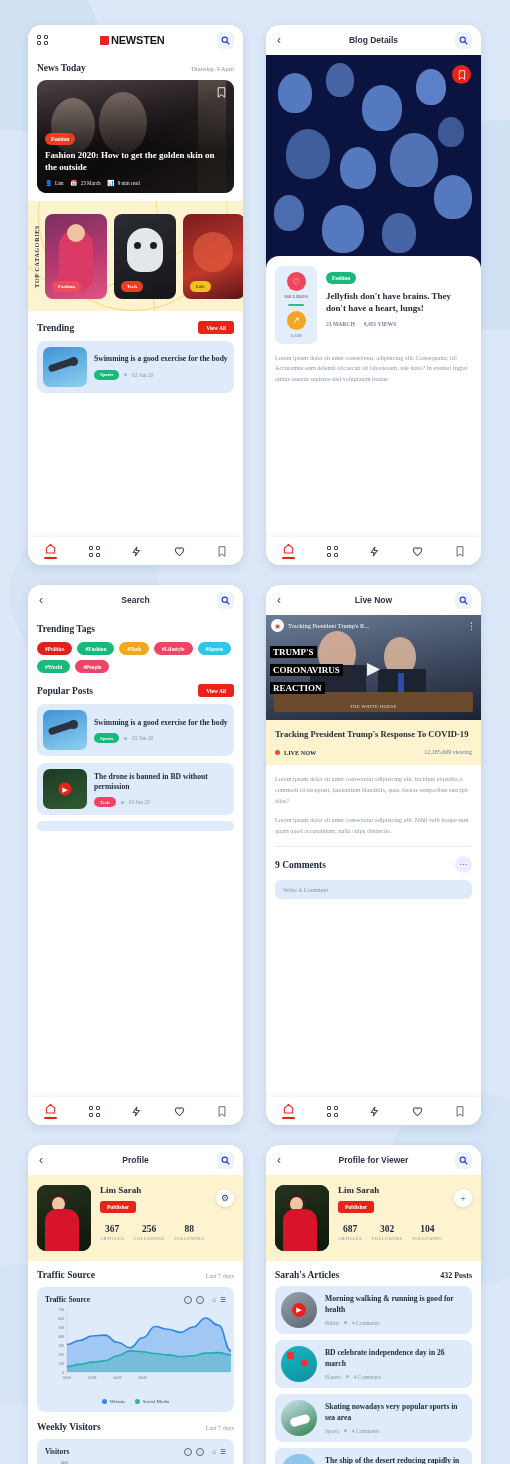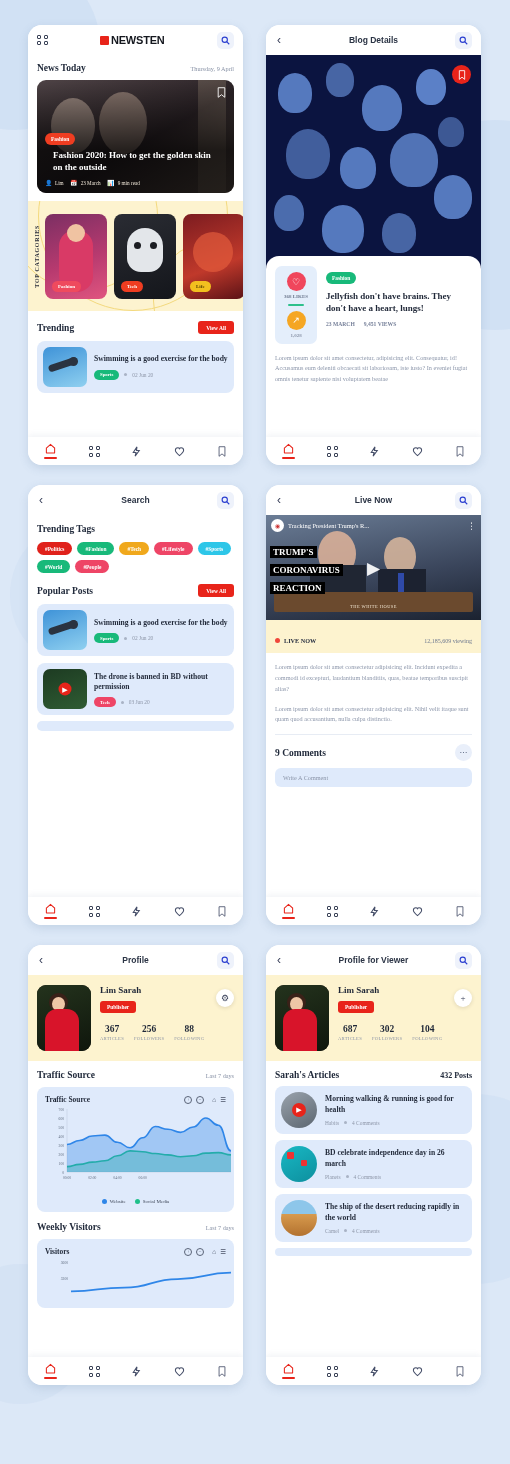--- a/index.html
+++ b/index.html
@@ -10,21 +10,21 @@
     position: relative; overflow: hidden;
   }
   .bg-blob { position: absolute; border-radius: 50%; background: #cfdff3; opacity: .85; }
   .grid {
     position: relative; display: grid;
     grid-template-columns: 215px 215px;
     column-gap: 23px; row-gap: 20px;
     padding: 25px 28px;
   }
   .phone {
-    width: 215px; height: 440px;
+    width: 215px; height: 540px;
     background: #fff; border-radius: 14px;
     overflow: hidden; position: relative;
     box-shadow: 0 3px 10px rgba(80,110,150,.18);
     display: flex; flex-direction: column;
   }
   
   .tbar {
     height: 30px; flex: 0 0 30px; background: #fff;
     display: flex; align-items: center; padding: 0 9px;
     justify-content: space-between; position: relative; z-index: 5;
@@ -56,21 +56,21 @@
   }
   .hero-shade { position:absolute; inset:0; background:linear-gradient(to top,rgba(0,0,0,.72) 38%,rgba(0,0,0,.05)); }
   .hero-ppl { position:absolute; }
   .bk { position: absolute; top: 7px; right: 8px; color: #fff; font-size: 10px; }
   .chip {
     display:inline-block; background:#ef3d21; color:#fff; font-size:5.4px;
     font-weight:bold; padding:2.6px 6px; border-radius:9px;
   }
   .hero-txt { position: absolute; left: 8px; right: 8px; bottom: 7px; }
   .hero-h {
-    color:#fff; font-size:9px; font-weight:bold; line-height:1.33; margin:5px 8px 5px;
+    color:#fff; font-size:9px; font-weight:bold; line-height:1.33; margin:5px 0 5px;
   }
   .meta { display:flex; gap:7px; align-items:center; }
   .meta span { font-size:5.2px; color:#efe6d8; display:flex; align-items:center; gap:2.5px; }
   .mi { color:#f3b63c; font-size:6px; }
   
   .cats {
     margin-top:8px; height:110px; background:#fdf3cf; position:relative; overflow:hidden;
     display:flex; align-items:center; padding-left:6px;
   }
   .swirl { position:absolute; border:1.3px solid #f3d97e; border-radius:50%; }
@@ -531,20 +531,21 @@
         <div class="lvcap">
           <div>TRUMP'S</div><br>
           <div>CORONAVIRUS</div><br>
           <div>REACTION</div>
         </div>
         <div style="position:absolute;left:50%;bottom:11px;transform:translateX(-50%);font-size:4.4px;color:#f0e4d0;letter-spacing:.5px;">THE WHITE HOUSE</div>
         <div class="play">▶</div>
       </div>
 
       <div class="lvbody">
+        <div class="lvh">Tracking President Trump's Response To COVID-19</div>
         <div class="lvmeta">
           <div class="lvnow">
             <span class="reddot"></span>
             <span>LIVE NOW</span>
           </div>
           <div class="lvview">12,185,609 viewing</div>
         </div>
       </div>
 
       <div class="pad">
@@ -799,20 +800,33 @@
         <div class="tinfo">
           <div class="ttl">BD celebrate independence day in 26 march</div>
           <div class="tmeta">
               <span style="font-size:5.4px;color:#8e97a9">Planets</span>
               <span class="dot"></span>
               <span class="tdate">4 Comments</span>
             </div>
         </div>
       </div>
 
+      <div class="acard">
+        <div class="around" style="background:linear-gradient(150deg,#cfe4ee,#2f7f52);">
+          <div style="position:absolute;left:9px;top:16px;width:20px;height:9px;background:#fff;border-radius:5px;transform:rotate(-16deg);"></div>
+        </div>
+        <div class="tinfo">
+          <div class="ttl">Skating nowadays very popular sports in sea area</div>
+          <div class="tmeta">
+              <span style="font-size:5.4px;color:#8e97a9">Sports</span>
+              <span class="dot"></span>
+              <span class="tdate">4 Comments</span>
+            </div>
+        </div>
+      </div>
 
       <div class="acard">
         <div class="around" style="background:linear-gradient(180deg,#8dc6ea 38%,#d89b4e 38%,#b3722f);"></div>
         <div class="tinfo">
           <div class="ttl">The ship of the desert reducing rapidly in the world</div>
           <div class="tmeta">
               <span style="font-size:5.4px;color:#8e97a9">Camel</span>
               <span class="dot"></span>
               <span class="tdate">4 Comments</span>
             </div>

